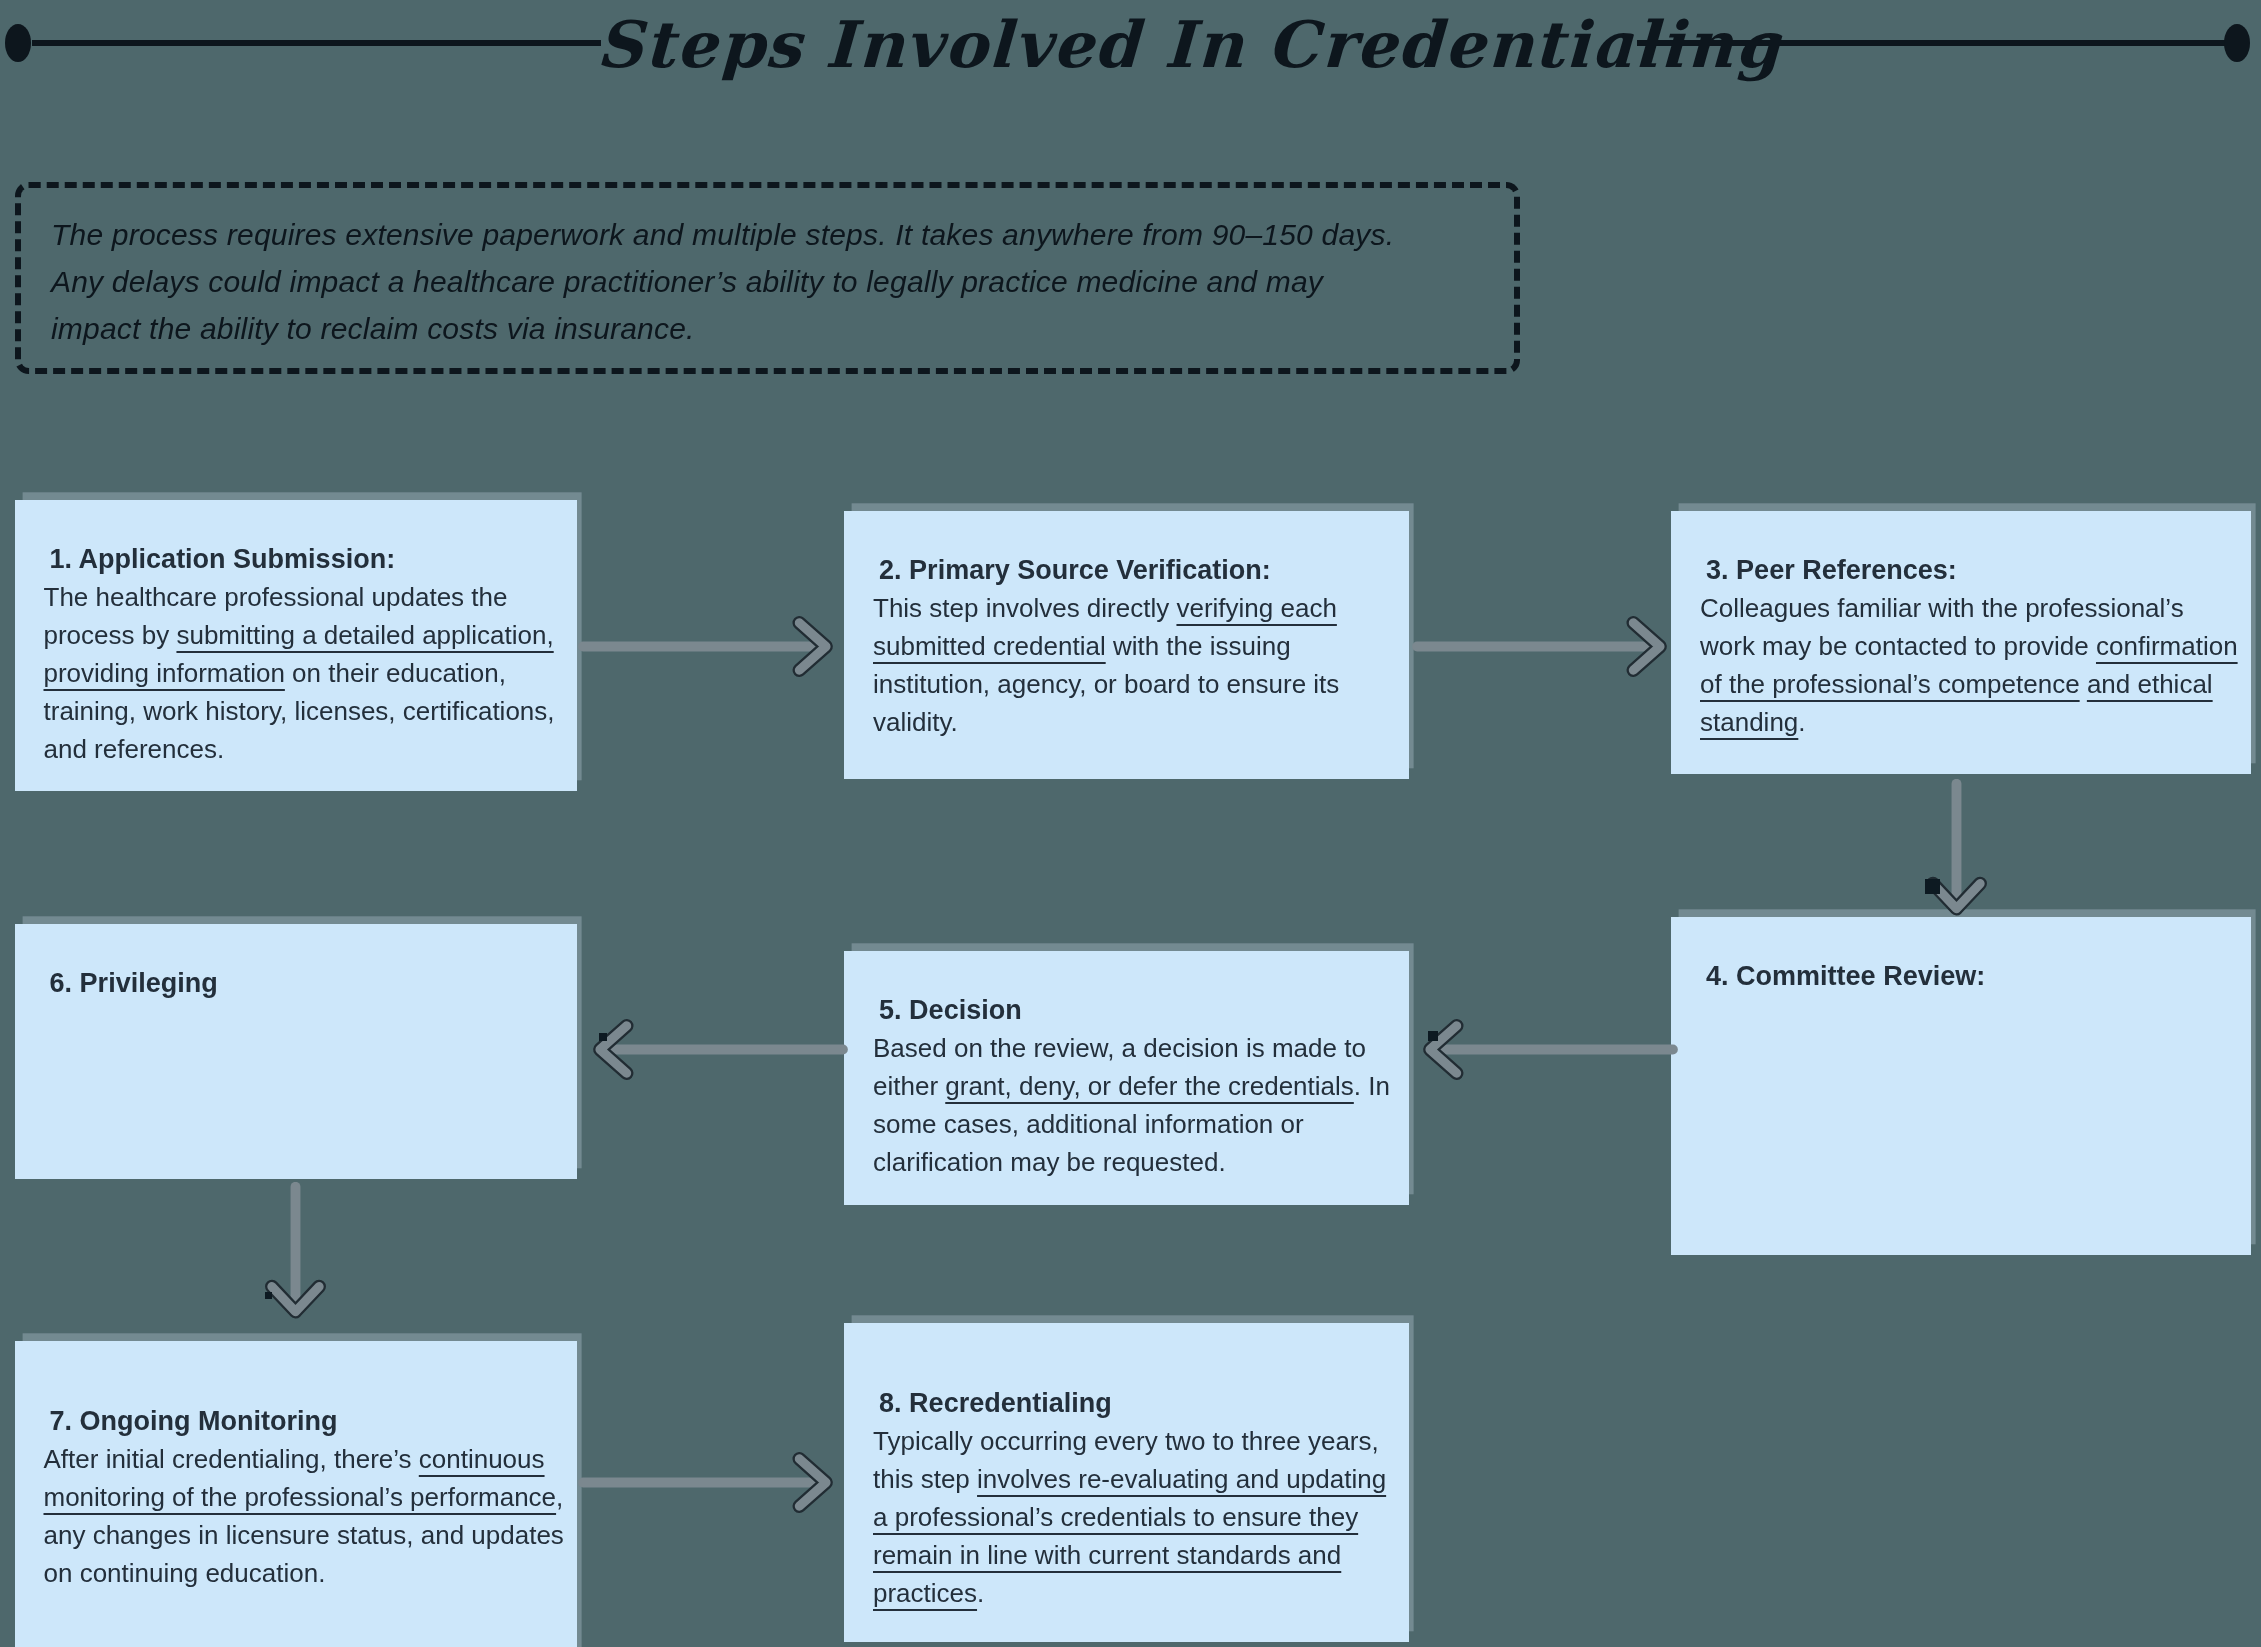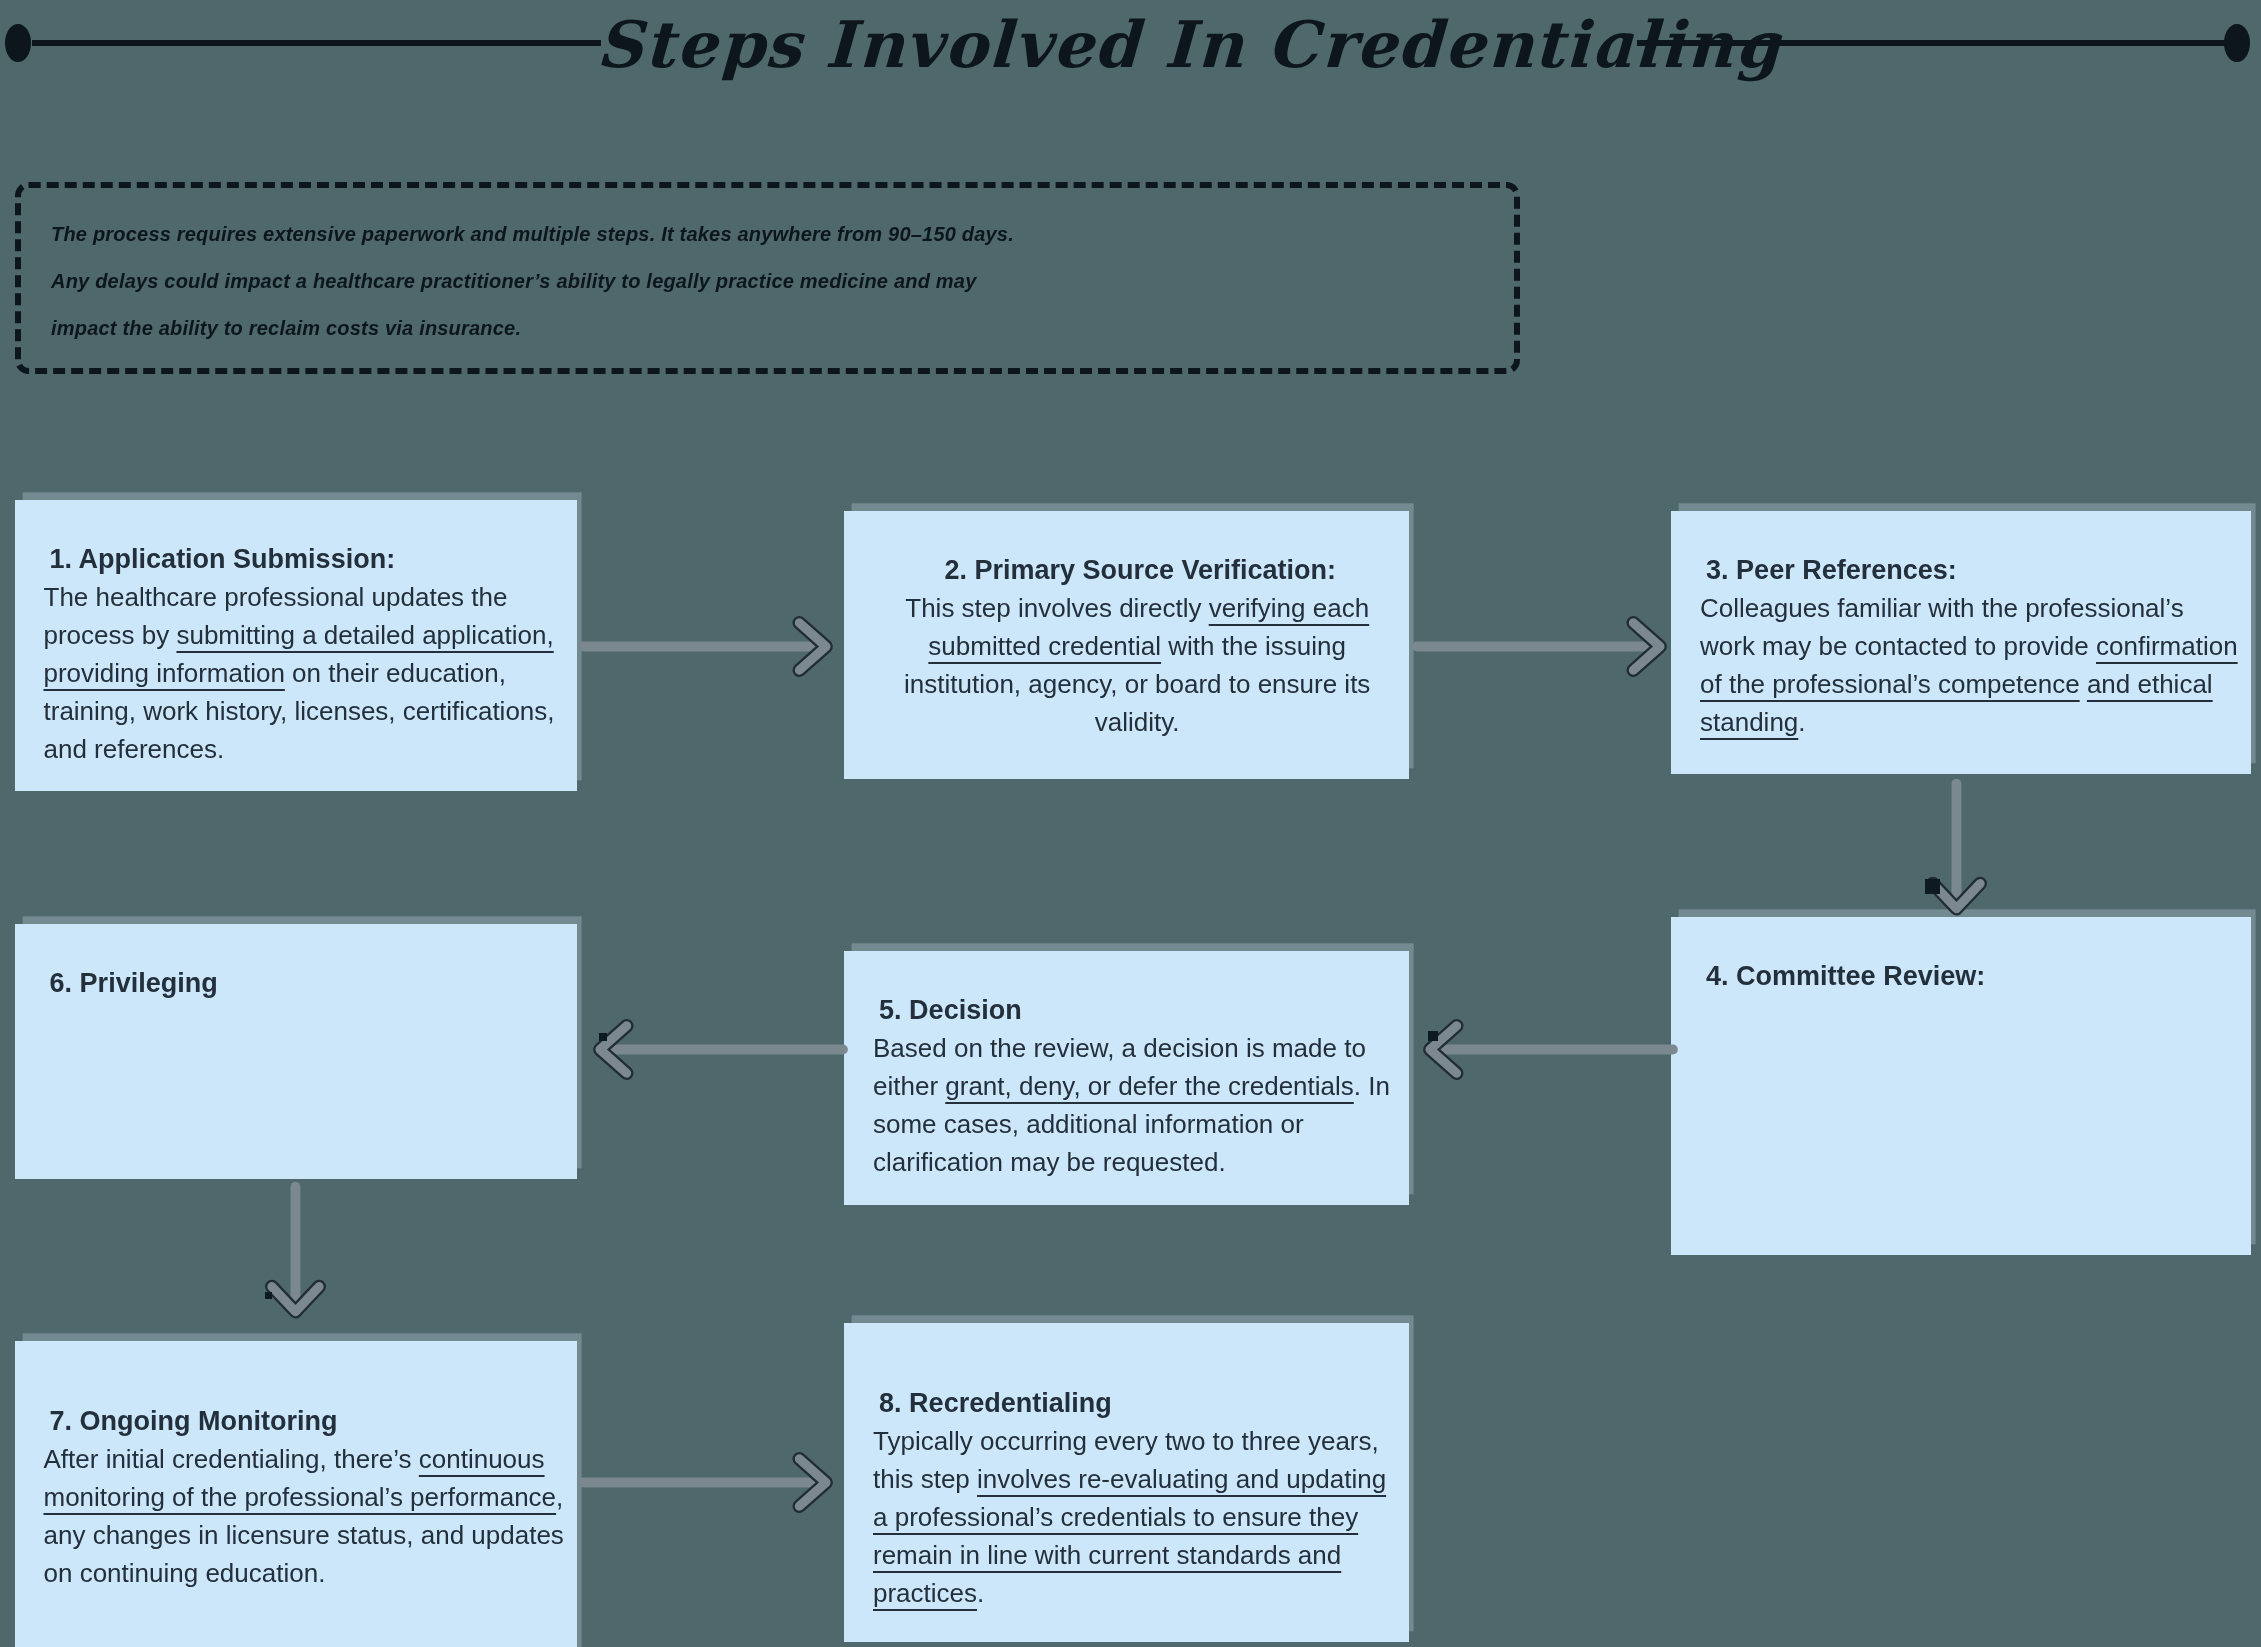--- a/index.html
+++ b/index.html
@@ -49,23 +49,23 @@
   
   .intro-note {
     position: absolute;
     left: 14.5px; top: 182px;
     width: 1505px; height: 192px;
     border: 6.1px dashed var(--ink, #0a141b);
     border-radius: 13.7px;
     padding: 23px 29px 0 30.5px;
   }
   .intro-note .line {
-    font-weight: bold;
+    font-weight: normal;
     font-style: italic;
-    font-size: 20px;
+    font-size: 30px;
     line-height: 47px;
     letter-spacing: 0.2px;
     color: var(--ink, #0a141b);
     white-space: nowrap;
   }
 
   
   .step {
     position: absolute;
     background: var(--box, #cde7fa);
@@ -83,21 +83,21 @@
     color: var(--text, #1c2834);
   }
   .step p { margin: 0; }
   .step u {
     text-decoration: underline;
     text-decoration-thickness: 2.3px;
     text-underline-offset: 6.9px;
   }
 
   .s1 { left: 14.5px;   top: 500px;  width: 562px; height: 291px; }
-  .s2 { left: 844px; top: 511px;  width: 565px; height: 268px; text-align: center; }
+  .s2 { left: 844px; top: 511px;  width: 565px; height: 268px; }
   .s3 { left: 1671px; top: 511px;  width: 580px; height: 263px; }
   .s4 { left: 1671px; top: 917px; width: 580px; height: 338px; }
   .s5 { left: 844px; top: 951px; width: 565px; height: 254px; }
   .s6 { left: 14.5px;   top: 924px; width: 562px; height: 255px; }
   .s7 { left: 14.5px;   top: 1323px; width: 562px; height: 391px; padding-top: 61px; margin-top: 18px; }
   .s8 { left: 844px; top: 1323px; width: 565px; height: 319px; padding-top: 61px; }
 
   
   .arrow { position: absolute; }
   .arrow .shaft   { stroke: var(--arrow, #7b888f); stroke-width: 13; stroke-linecap: round; }

